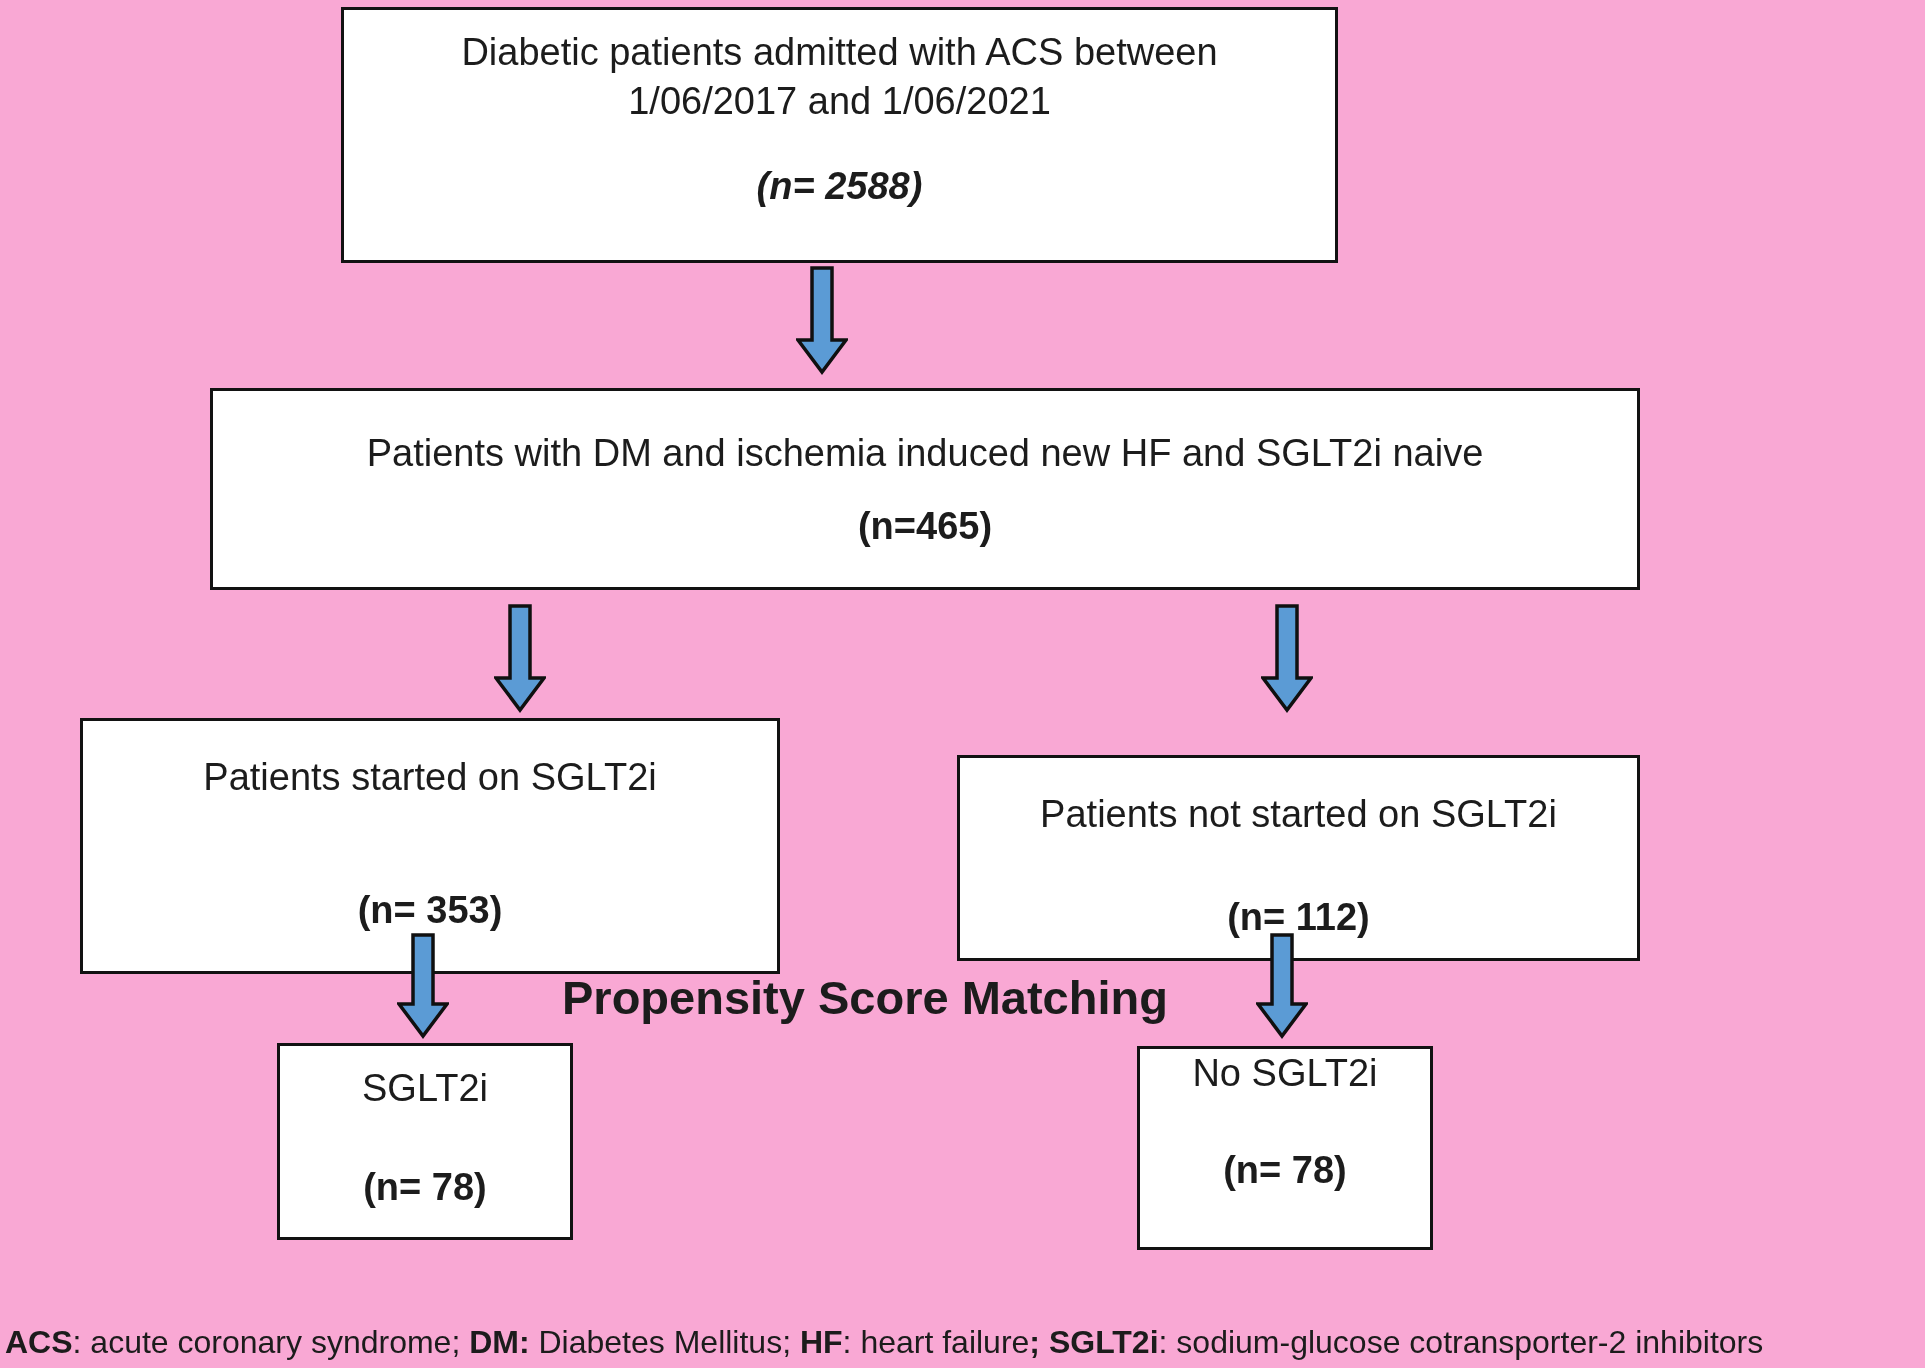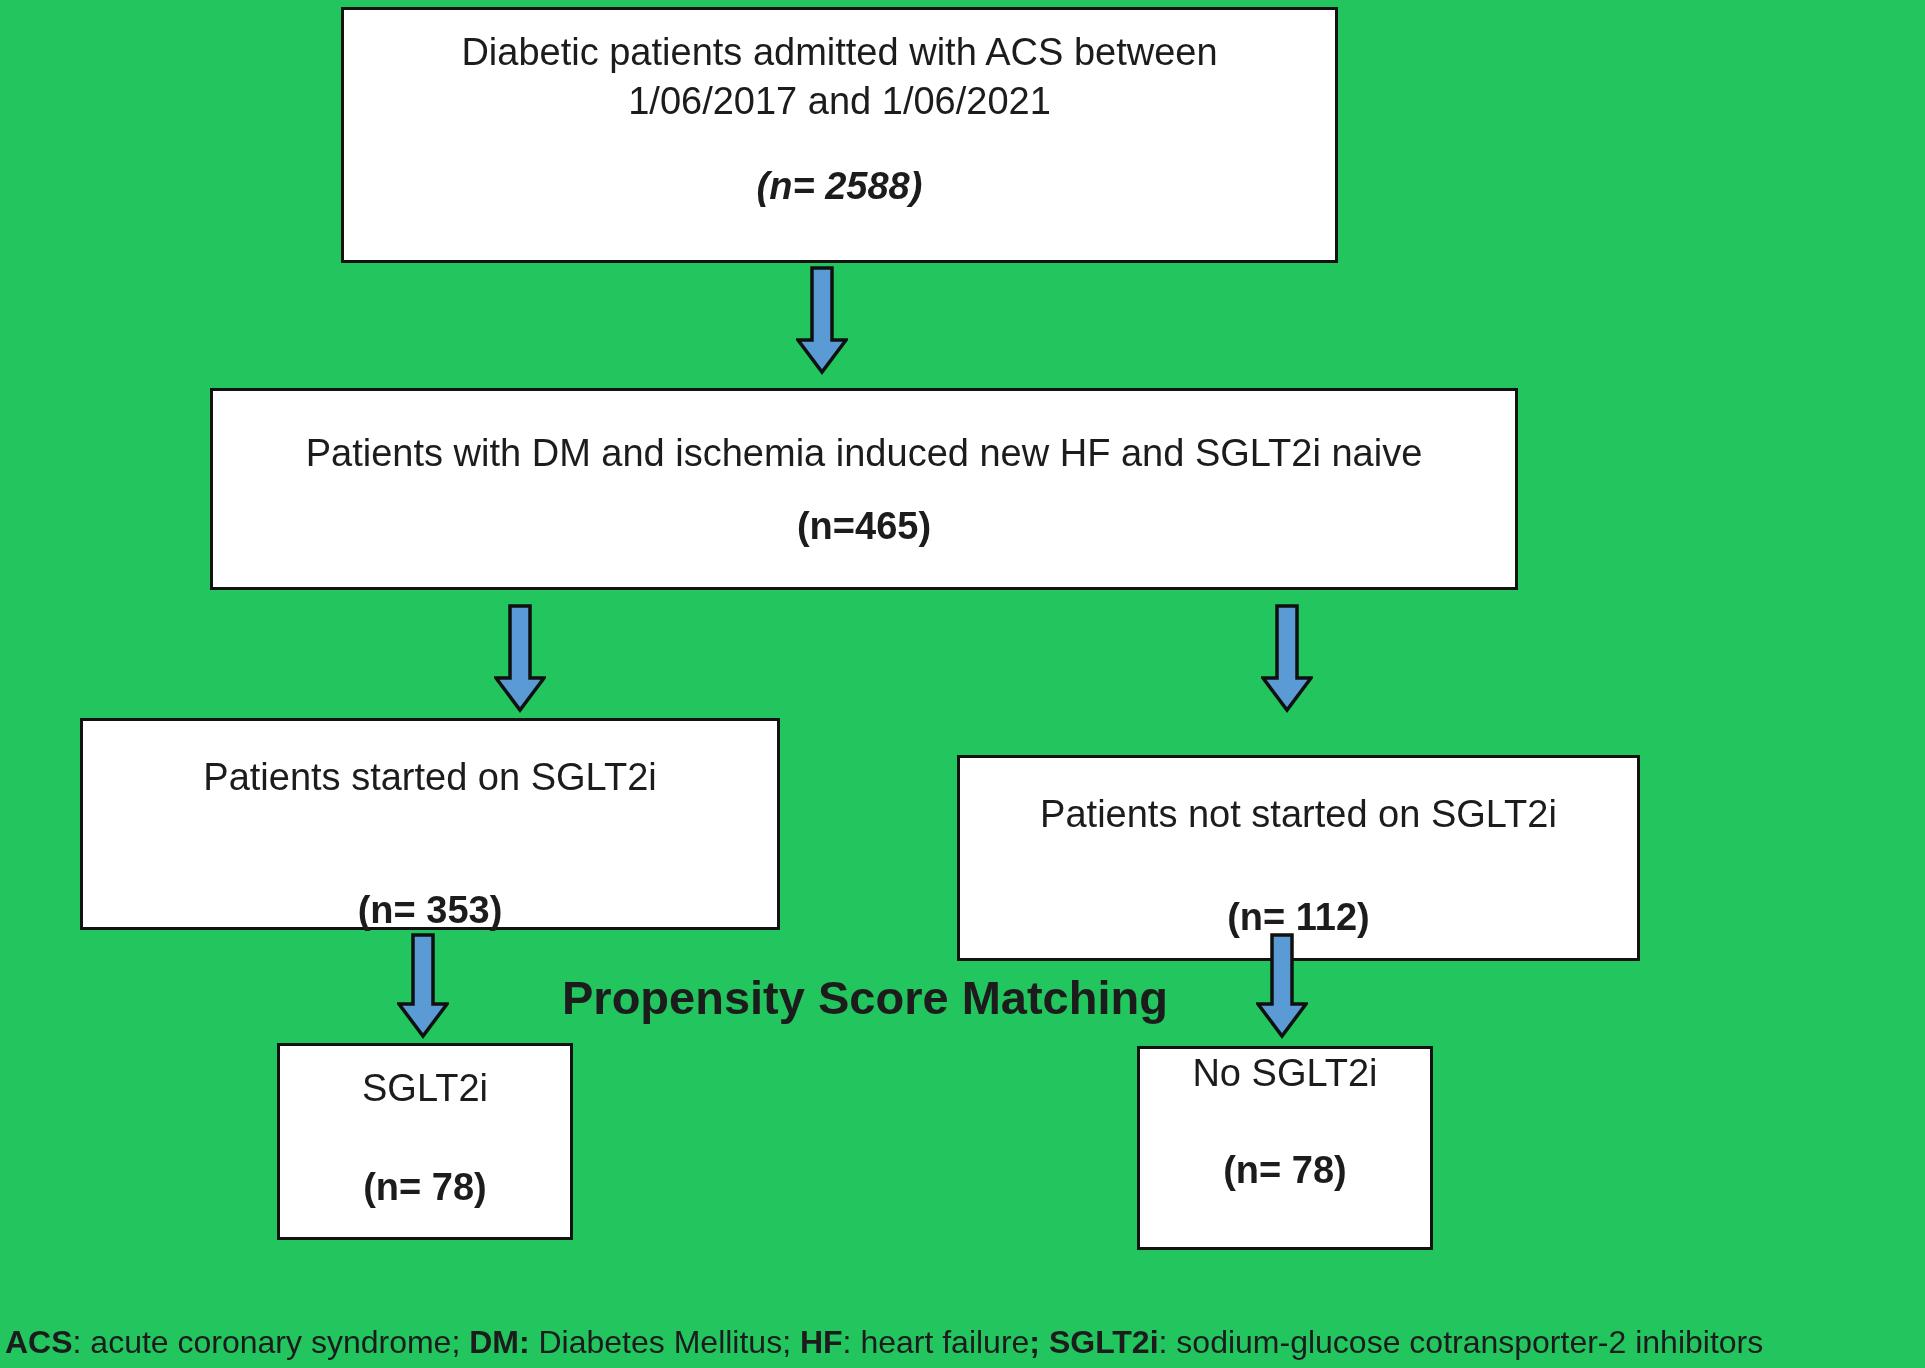--- a/index.html
+++ b/index.html
@@ -1,20 +1,20 @@
 <!DOCTYPE html>
 <html><head>
 <meta charset="utf-8">
 <style>
   html, body { margin: 0; padding: 0; background: #ffffff; }
   .canvas {
     position: relative;
     width: 1925px;
     height: 1368px;
-    background: #22c55e;
+    background: #f9a8d4;
     font-family: "Liberation Sans", sans-serif;
     color: #1c1c1c;
     overflow: hidden;
   }
   .fbox {
     position: absolute;
     border: 3px solid #121212;
     background: #ffffff;
     box-sizing: border-box;
     display: flex;
@@ -70,34 +70,34 @@
   <div class="fbox b1" style="left:341px; top:7px; width:997px; height:256px;">
     <div class="line">Diabetic patients admitted with ACS between</div>
     <div class="line">1/06/2017 and 1/06/2021</div>
     <div class="n-line">(n= 2588)</div>
   </div>
 
   <svg class="arrow" style="left:796px; top:266px;" width="52" height="110" viewBox="0 0 52 110" aria-hidden="true">
     <path d="M16 2 L36 2 L36 74 L50 74 L26 106 L2 74 L16 74 Z" fill="#5b9bd5"></path>
   </svg>
 
-  <div class="fbox b2" style="left:210px; top:388px; width:1308px; height:202px;">
+  <div class="fbox b2" style="left:210px; top:388px; width:1430px; height:202px;">
     <div class="line">Patients with DM and ischemia induced new HF and SGLT2i naive</div>
     <div class="n-line">(n=465)</div>
   </div>
 
   <svg class="arrow" style="left:494px; top:604px;" width="52" height="110" viewBox="0 0 52 110" aria-hidden="true">
     <path d="M16 2 L36 2 L36 74 L50 74 L26 106 L2 74 L16 74 Z" fill="#5b9bd5"></path>
   </svg>
 
   <svg class="arrow" style="left:1261px; top:604px;" width="52" height="110" viewBox="0 0 52 110" aria-hidden="true">
     <path d="M16 2 L36 2 L36 74 L50 74 L26 106 L2 74 L16 74 Z" fill="#5b9bd5"></path>
   </svg>
 
-  <div class="fbox b3" style="left:80px; top:718px; width:700px; height:212px;align-items:center;">
+  <div class="fbox b3" style="left:80px; top:718px; width:700px; height:256px;align-items:center;">
     <div class="line">Patients started on SGLT2i</div>
     <div class="n-line">(n= 353)</div>
   </div>
 
   <div class="fbox b4" style="left:957px; top:755px; width:683px; height:206px;">
     <div class="line">Patients not started on SGLT2i</div>
     <div class="n-line">(n= 112)</div>
   </div>
 
   <svg class="arrow" style="left:397px; top:933px;" width="52" height="107" viewBox="0 0 52 107" aria-hidden="true">

